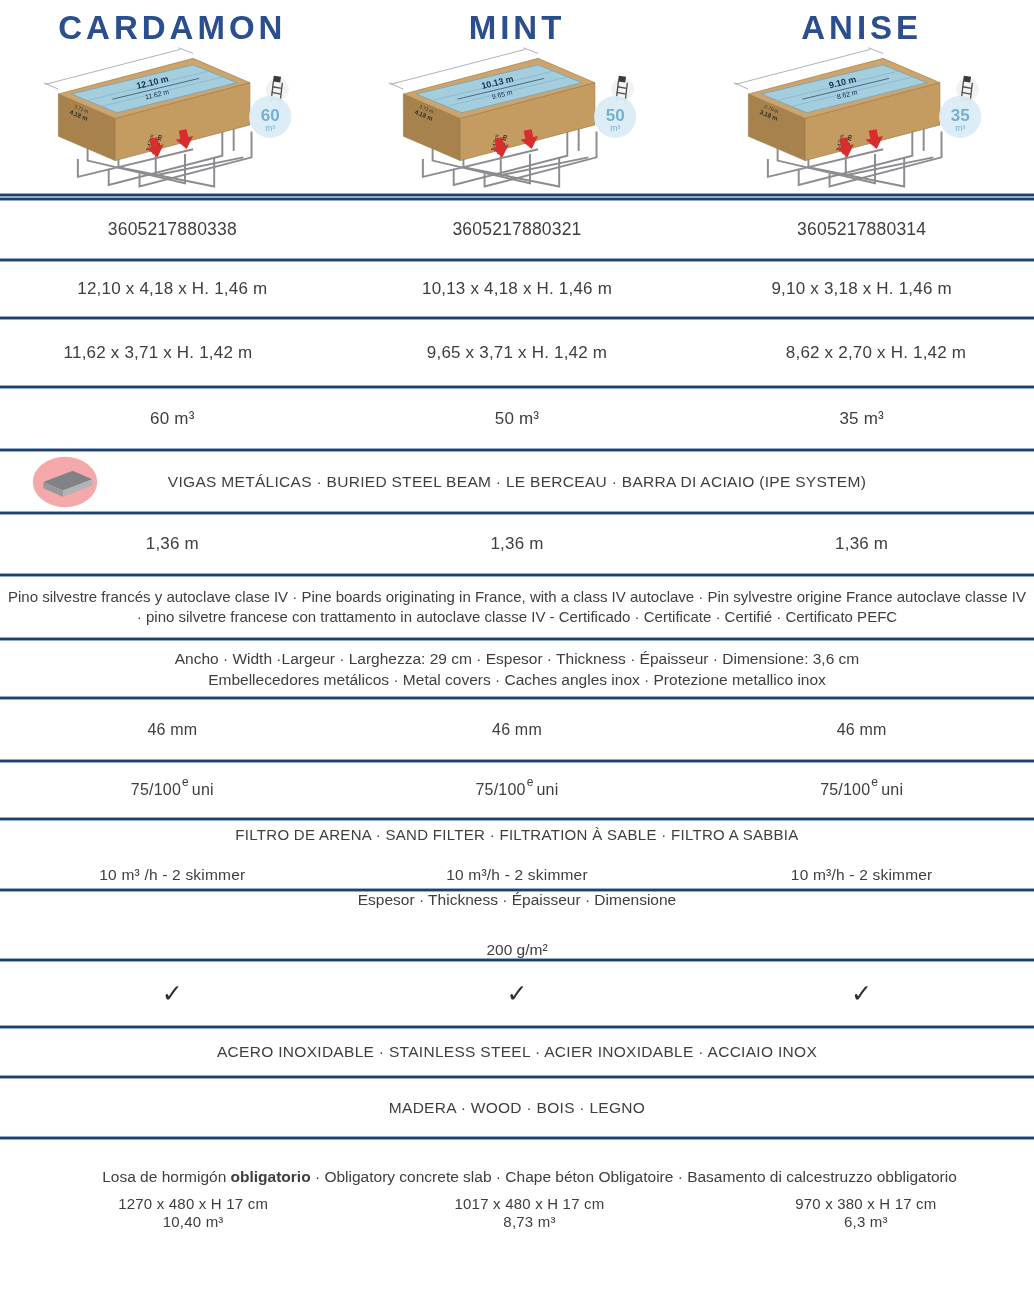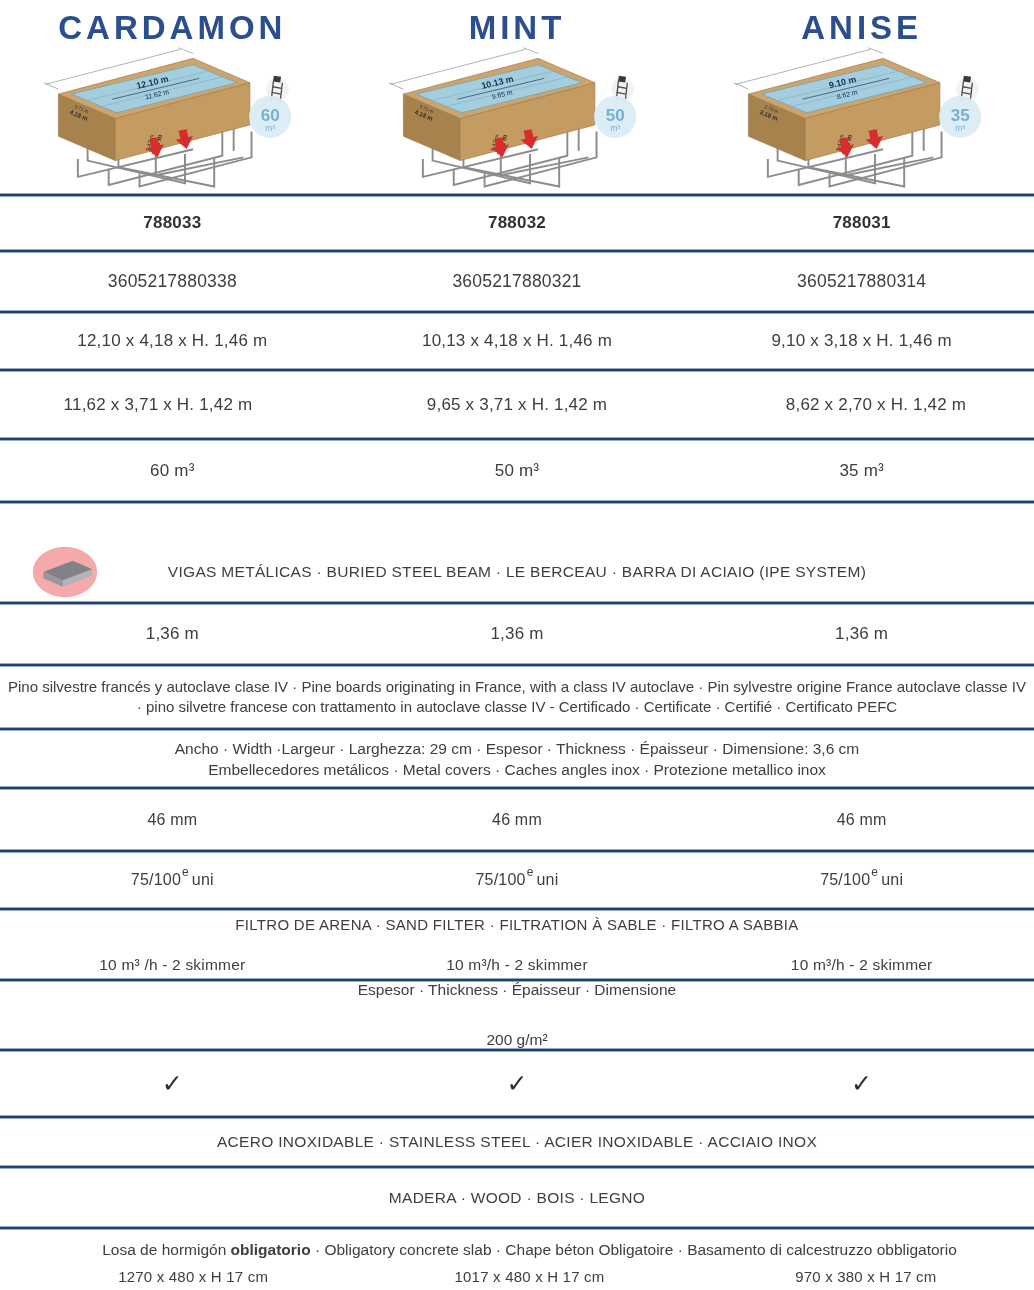--- a/index.html
+++ b/index.html
@@ -20,37 +20,37 @@
   
   .cols3{display:grid;grid-template-columns:repeat(3,1fr);align-items:center;text-align:center;}
   .full{display:flex;flex-direction:column;align-items:center;justify-content:center;text-align:center;}
   .cell{font-size:17px;letter-spacing:.2px;}
 
   .row-sku{height:52px;}    .row-sku .cell{font-weight:700;font-size:17px;color:#323236;}
   .row-ean{height:57px;}    .row-ean .cell{font-size:17.5px;}
   .row-odim{height:54px;}
   .row-idim{height:65px;gap:43px;}
   .row-vol{height:59px;}
-  .row-vigas{height:59px;position:relative;margin-top:38px;}
+  .row-vigas{height:59px;position:relative;}
   .vigas-icon{position:absolute;left:26px;top:50%;transform:translateY(-50%);}
   .row-vigas .txt{font-size:15.5px;letter-spacing:.3px;}
   .row-wh{height:58px;}
   .row-pine{height:60px;font-size:15px;line-height:20px;padding:0 8px;}
   .row-ancho{height:55px;font-size:15.5px;line-height:21px;}
   .row-46{height:59px;}     .row-46 .cell{font-size:16px;}
   .row-liner{height:54px;}  .row-liner .cell{font-size:16px;}
   .supe{font-size:12px;position:relative;top:-9px;margin:0 3px 0 1px;}
   .row-filtro{height:67px;display:flex;flex-direction:column;justify-content:center;}
   .filtro-head{text-align:center;font-size:15px;letter-spacing:.3px;margin-bottom:23px;}
   .row-filtro .cell{font-size:15.5px;}
   .row-cover{height:66px;font-size:15.5px;line-height:22px;gap:28px;}
   .row-check{height:63px;}  .row-check .cell{font-size:25px;color:#2e2e32;font-weight:400;}
   .row-acero{height:46px;font-size:15.5px;letter-spacing:.3px;}
   .row-madera{height:57px;font-size:15.5px;letter-spacing:.3px;}
-  .row-slab{height:105px;display:flex;flex-direction:column;justify-content:flex-start;padding-top:11px;box-sizing:border-box;margin-left:25px;}
+  .row-slab{height:105px;display:flex;flex-direction:column;justify-content:flex-start;padding-top:28px;box-sizing:border-box;margin-left:25px;}
   .slab-head{text-align:center;font-size:15.5px;}
   .slab-head b{font-weight:700;}
   .slab-grid{margin-top:9px;display:grid;grid-template-columns:repeat(3,1fr);text-align:center;}
   .slab-grid .cell{font-size:15px;line-height:18px;}
 </style>
 </head>
 <body>
 
 <div class="sheet">
 
@@ -241,25 +241,20 @@
           <circle cx="291" cy="86" r="26" fill="#dbecf6" opacity="0.95"></circle>
           <text x="291" y="91" font-size="21" font-weight="bold" fill="#74b0d2" text-anchor="middle">35</text>
           <text x="291" y="104" font-size="10.5" fill="#74b0d2" text-anchor="middle">m³</text>
         </g>
       </svg>
     </div>
   </div>
 
   <div class="hr"></div>
 
-  <div class="cols3 row-sku">
-    <div class="cell">788033</div>
-    <div class="cell">788032</div>
-    <div class="cell">788031</div>
-  </div>
   <div class="hr"></div>
 
   <div class="cols3 row-ean">
     <div class="cell">3605217880338</div>
     <div class="cell">3605217880321</div>
     <div class="cell">3605217880314</div>
   </div>
   <div class="hr"></div>
 
   <div class="cols3 row-odim">

